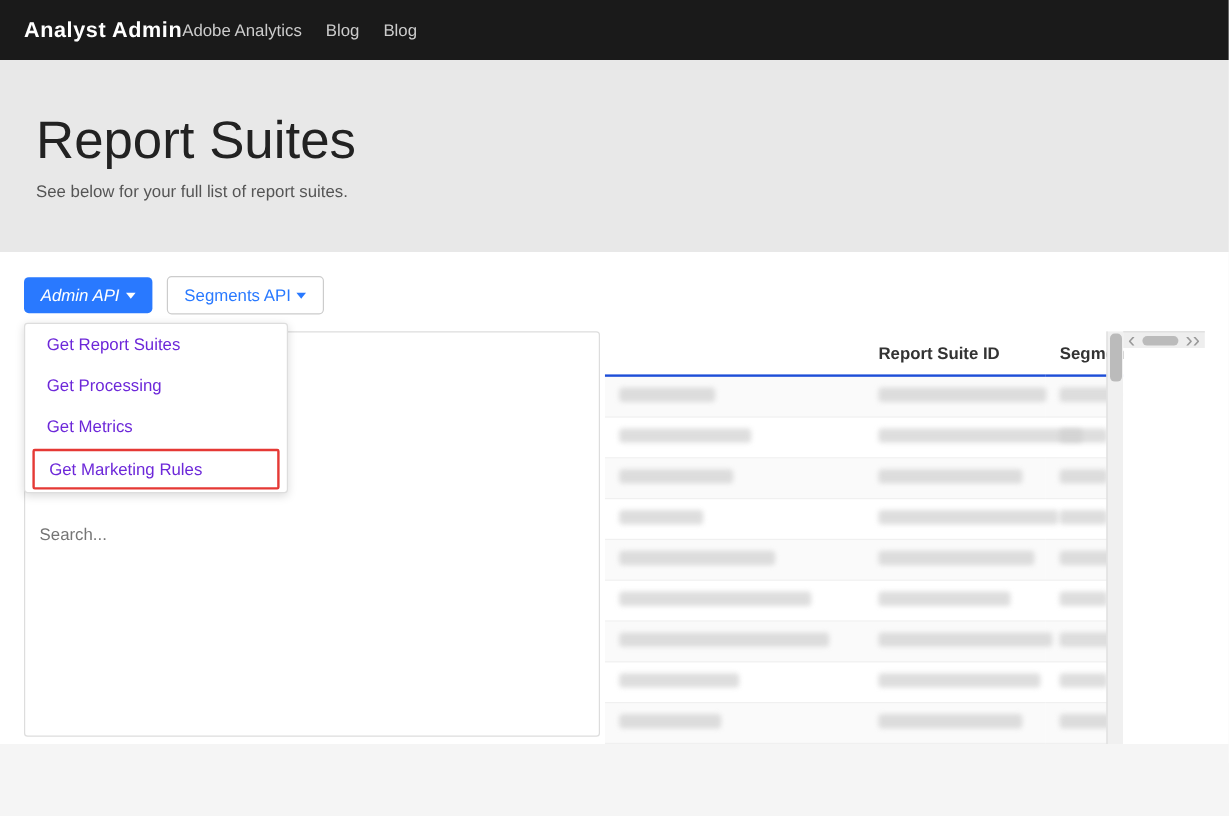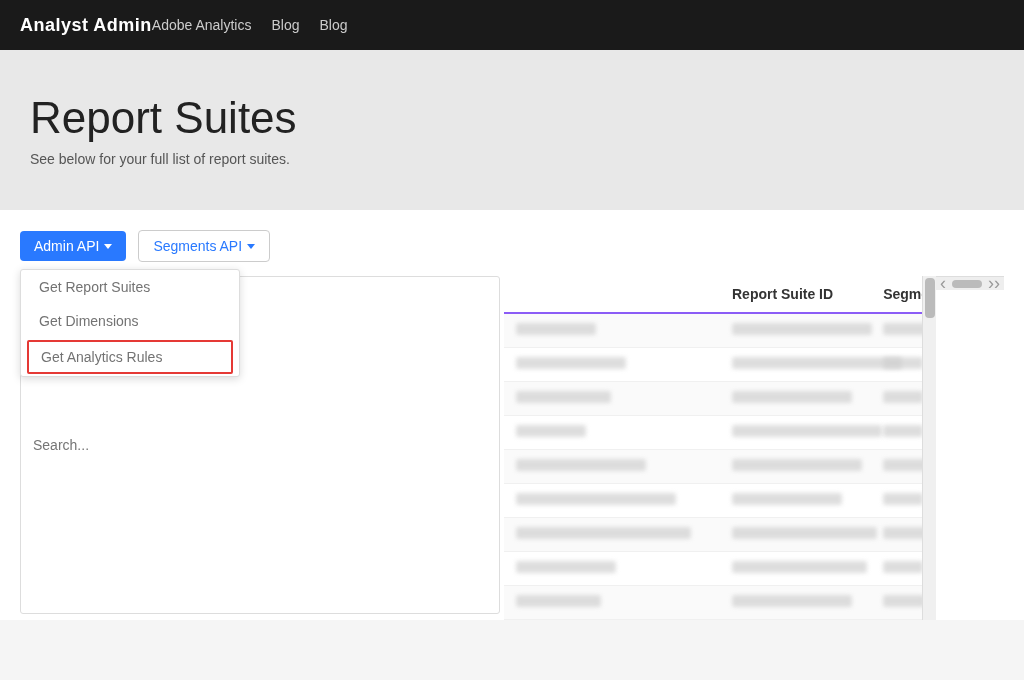--- a/index.html
+++ b/index.html
@@ -72,20 +72,21 @@
       background: #2979ff;
       color: #fff;
       border: none;
       border-radius: 4px;
       padding: 7px 14px;
       font-size: 14px;
       cursor: pointer;
       display: flex;
       align-items: center;
       gap: 5px;
+      font-style: italic;
     }
 
     .btn-secondary {
       background: #fff;
       color: #2979ff;
       border: 1px solid #ccc;
       border-radius: 4px;
       padding: 7px 14px;
       font-size: 14px;
       cursor: pointer;
@@ -112,21 +113,21 @@
       border: 1px solid #ddd;
       border-radius: 3px;
       box-shadow: 0 2px 8px rgba(0,0,0,0.15);
       min-width: 220px;
       z-index: 100;
     }
     .dropdown-item {
       padding: 9px 18px;
       cursor: pointer;
       font-size: 14px;
-      color: #737373;
+      color: #6d28d9;
       white-space: nowrap;
     }
     .dropdown-item.active {
       border: 2px solid #e53935;
       margin: 2px 6px;
       padding: 7px 12px;
       border-radius: 2px;
     }
 
     
@@ -152,21 +153,21 @@
     }
 
     
     .data-table {
       width: 100%;
       border-collapse: collapse;
       table-layout: fixed;
     }
     .data-table thead tr {
       background: #fff;
-      border-bottom: 2px solid #8b5cf6;
+      border-bottom: 2px solid #1d4ed8;
     }
     .data-table th {
       text-align: left;
       padding: 10px 12px;
       font-weight: 600;
       font-size: 14px;
       color: #333;
     }
     .data-table td {
       padding: 9px 12px;
@@ -250,22 +251,23 @@
 
   <div class="toolbar">
     <div style="position:relative;">
       <button class="btn-primary">
         <span>Admin API</span>
         <span class="caret"></span>
       </button>
 
       <div class="dropdown-menu">
         <div class="dropdown-item">Get Report Suites</div>
-        <div class="dropdown-item">Get Dimensions</div>
-        <div class="dropdown-item active">Get Analytics Rules</div>
+        <div class="dropdown-item">Get Processing</div>
+        <div class="dropdown-item">Get Metrics</div>
+        <div class="dropdown-item active">Get Marketing Rules</div>
       </div>
     </div>
     <button class="btn-secondary">
       <span>Segments API</span>
       <span class="caret"></span>
     </button>
   </div>
 
   <div class="table-section">
     <div class="table-toolbar">

